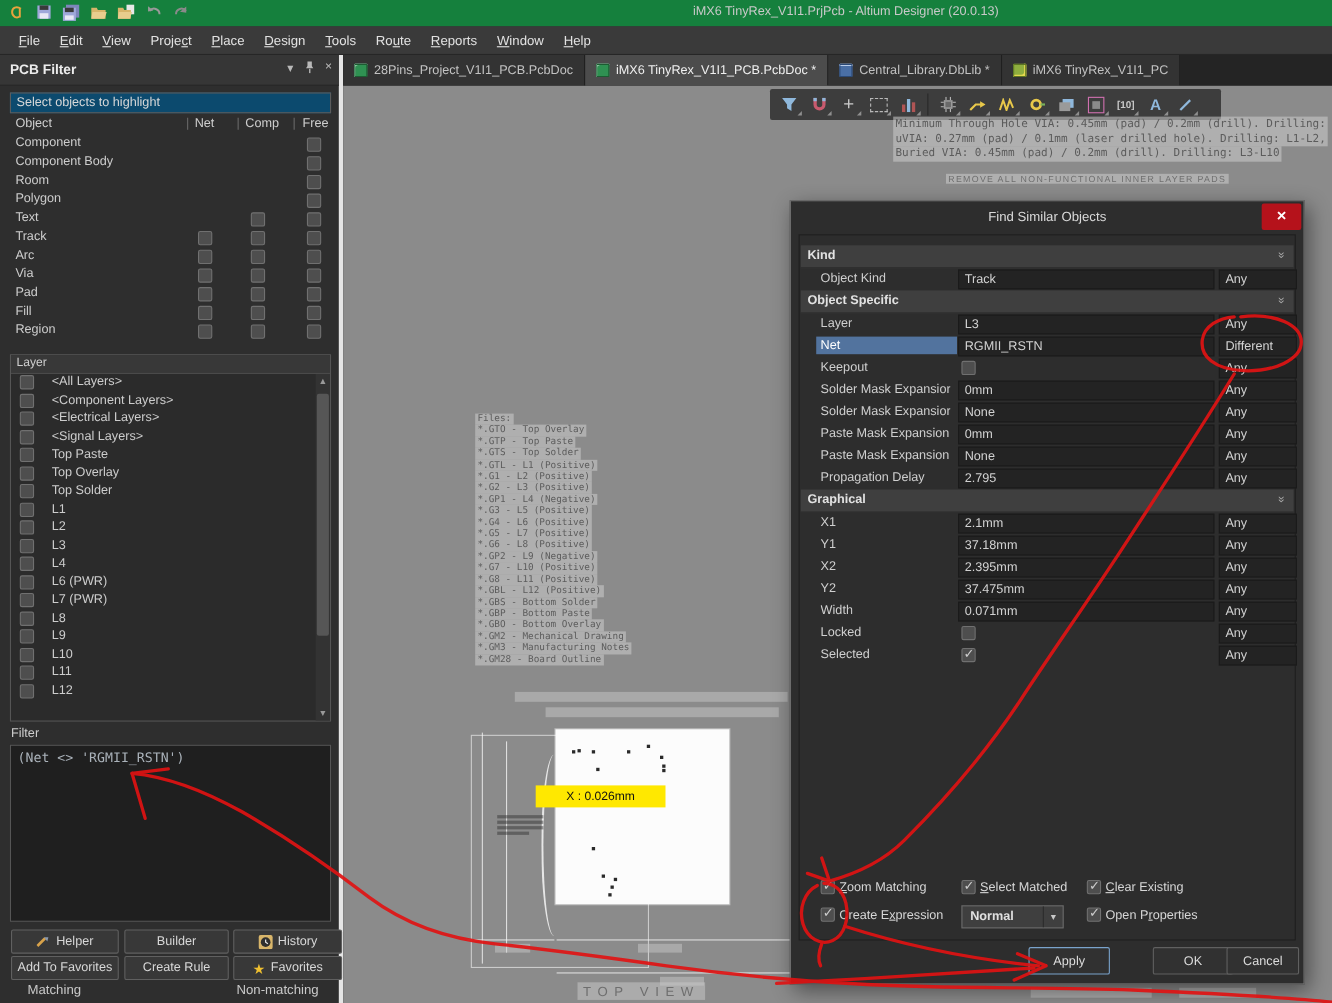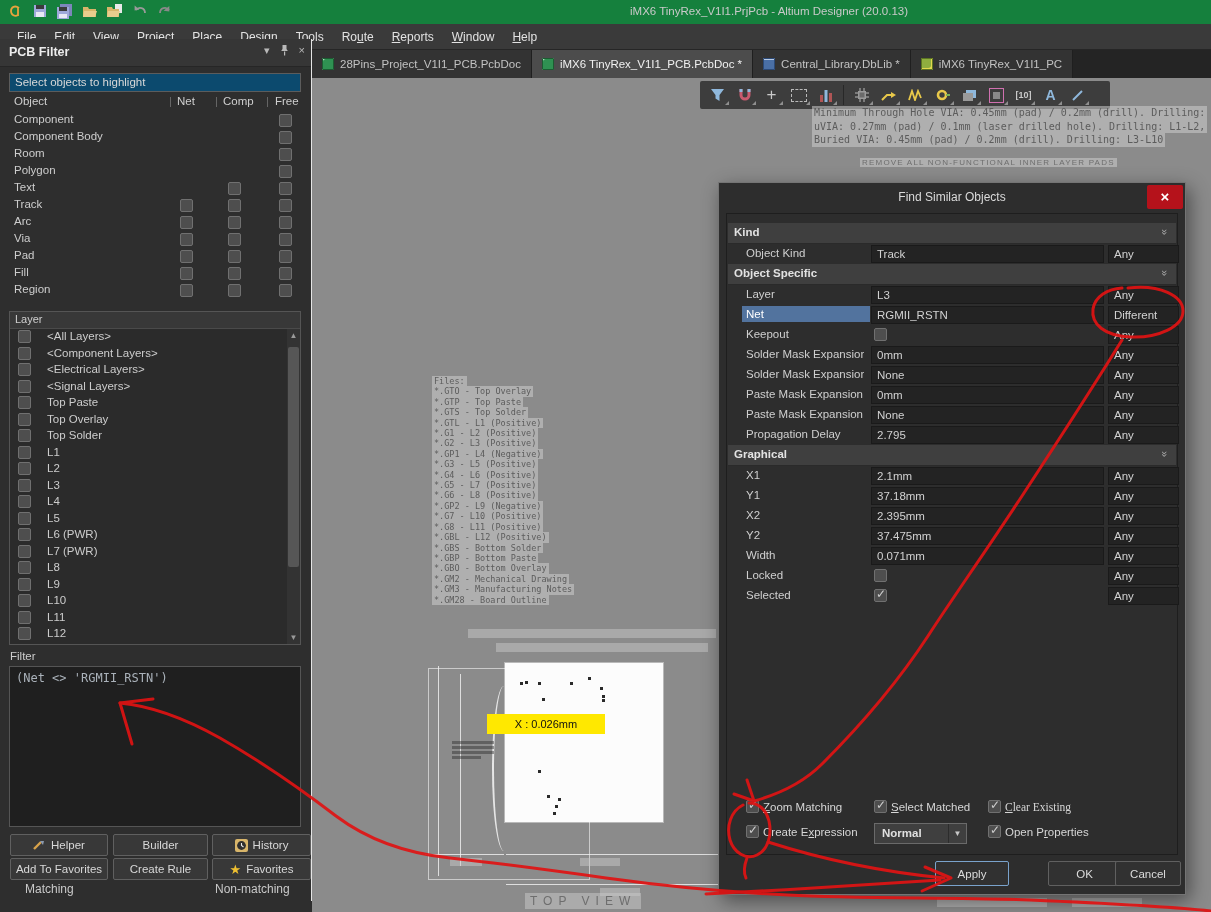--- a/index.html
+++ b/index.html
@@ -8,21 +8,21 @@
   
   .titlebar{position:absolute;left:0;top:0;width:1211px;height:24px;background:#15803d}
   .tb-icons{position:absolute;left:6px;top:2px;display:flex;gap:7px;align-items:center}
   .tb-ic{width:18px;height:18px;display:flex;align-items:center;justify-content:center}
   .tb-title{position:absolute;left:630px;top:5px;font-size:11.5px;color:#c9c9c9;white-space:nowrap}
   
   .menubar{position:absolute;left:0;top:24px;width:1211px;height:26px;background:#3a3a3a;
            border-bottom:1px solid #262626;display:flex;align-items:center;padding-left:8px;box-sizing:border-box}
   .menu-item{color:#e2e2e2;font-size:12px;padding:3px 9px;cursor:default;white-space:nowrap}
   
-  .left-panel{position:absolute;left:0;top:39px;width:312px;height:862px;background:#2e2e2e;border-right:1px solid #e5e5e5;box-sizing:border-box}
+  .left-panel{position:absolute;left:0;top:50px;width:312px;height:862px;background:#2e2e2e;border-right:4px solid #e5e5e5;box-sizing:border-box}
   .panel-header{position:absolute;left:0;top:0;width:100%;height:27px;background:#363636;border-bottom:1px solid #262626}
   .ph-title{position:absolute;left:9px;top:6px;font-weight:bold;font-size:12.5px;color:#ececec}
   .ph-icons{position:absolute;right:6px;top:5px;display:flex;gap:9px;color:#b9b9b9;font-size:11px}
   .sel-header{position:absolute;left:9px;top:34px;width:292px;height:19px;box-sizing:border-box;border:1px solid #5c5c5c;
               background:#0c4a6e;color:#d8d8d8;font-size:11.5px;line-height:17px;padding-left:5px}
   .obj-header{position:absolute;left:9px;top:56px;width:292px;height:16px;font-size:11.5px;color:#cfcfcf}
   .obj-header span{position:absolute;top:0}
   .obj-header .sep{color:#6a6a6a}
   .obj-rows{position:absolute;left:9px;top:73px;width:292px}
   .obj-row{position:relative;height:17px;font-size:11.5px;color:#cdcdcd}
@@ -309,24 +309,20 @@
         <div class="layer-item">
           <div class="cb"></div>
           <span class="lbl">L3</span>
         </div>
         <div class="layer-item">
           <div class="cb"></div>
           <span class="lbl">L4</span>
         </div>
         <div class="layer-item">
           <div class="cb"></div>
-          <span class="lbl">L5</span>
-        </div>
-        <div class="layer-item">
-          <div class="cb"></div>
           <span class="lbl">L6 (PWR)</span>
         </div>
         <div class="layer-item">
           <div class="cb"></div>
           <span class="lbl">L7 (PWR)</span>
         </div>
         <div class="layer-item">
           <div class="cb"></div>
           <span class="lbl">L8</span>
         </div>
@@ -674,21 +670,21 @@
         </div>
       <div class="opt-row" style="top:586px" id="opt-row1">
           <div class="opt" style="left: 19px;">
             <div class="cb checked"></div>
             <span><u>Z</u>oom Matching</span>
           </div>
           <div class="opt" style="left: 147px;">
             <div class="cb checked"></div>
             <span><u>S</u>elect Matched</span>
           </div>
-          <div class="opt" style="left: 261px; font-family: Liberation Serif, serif;">
+          <div class="opt" style="left: 261px;">
             <div class="cb checked"></div>
             <span><u>C</u>lear Existing</span>
           </div>
         </div>
       <div class="opt-row" style="top:611px" id="opt-row2">
           <div class="opt" style="left: 19px;">
             <div class="cb checked"></div>
             <span>Create E<u>x</u>pression</span>
           </div>
           <div class="dropdown">Normal<span class="caret">▼</span></div>

